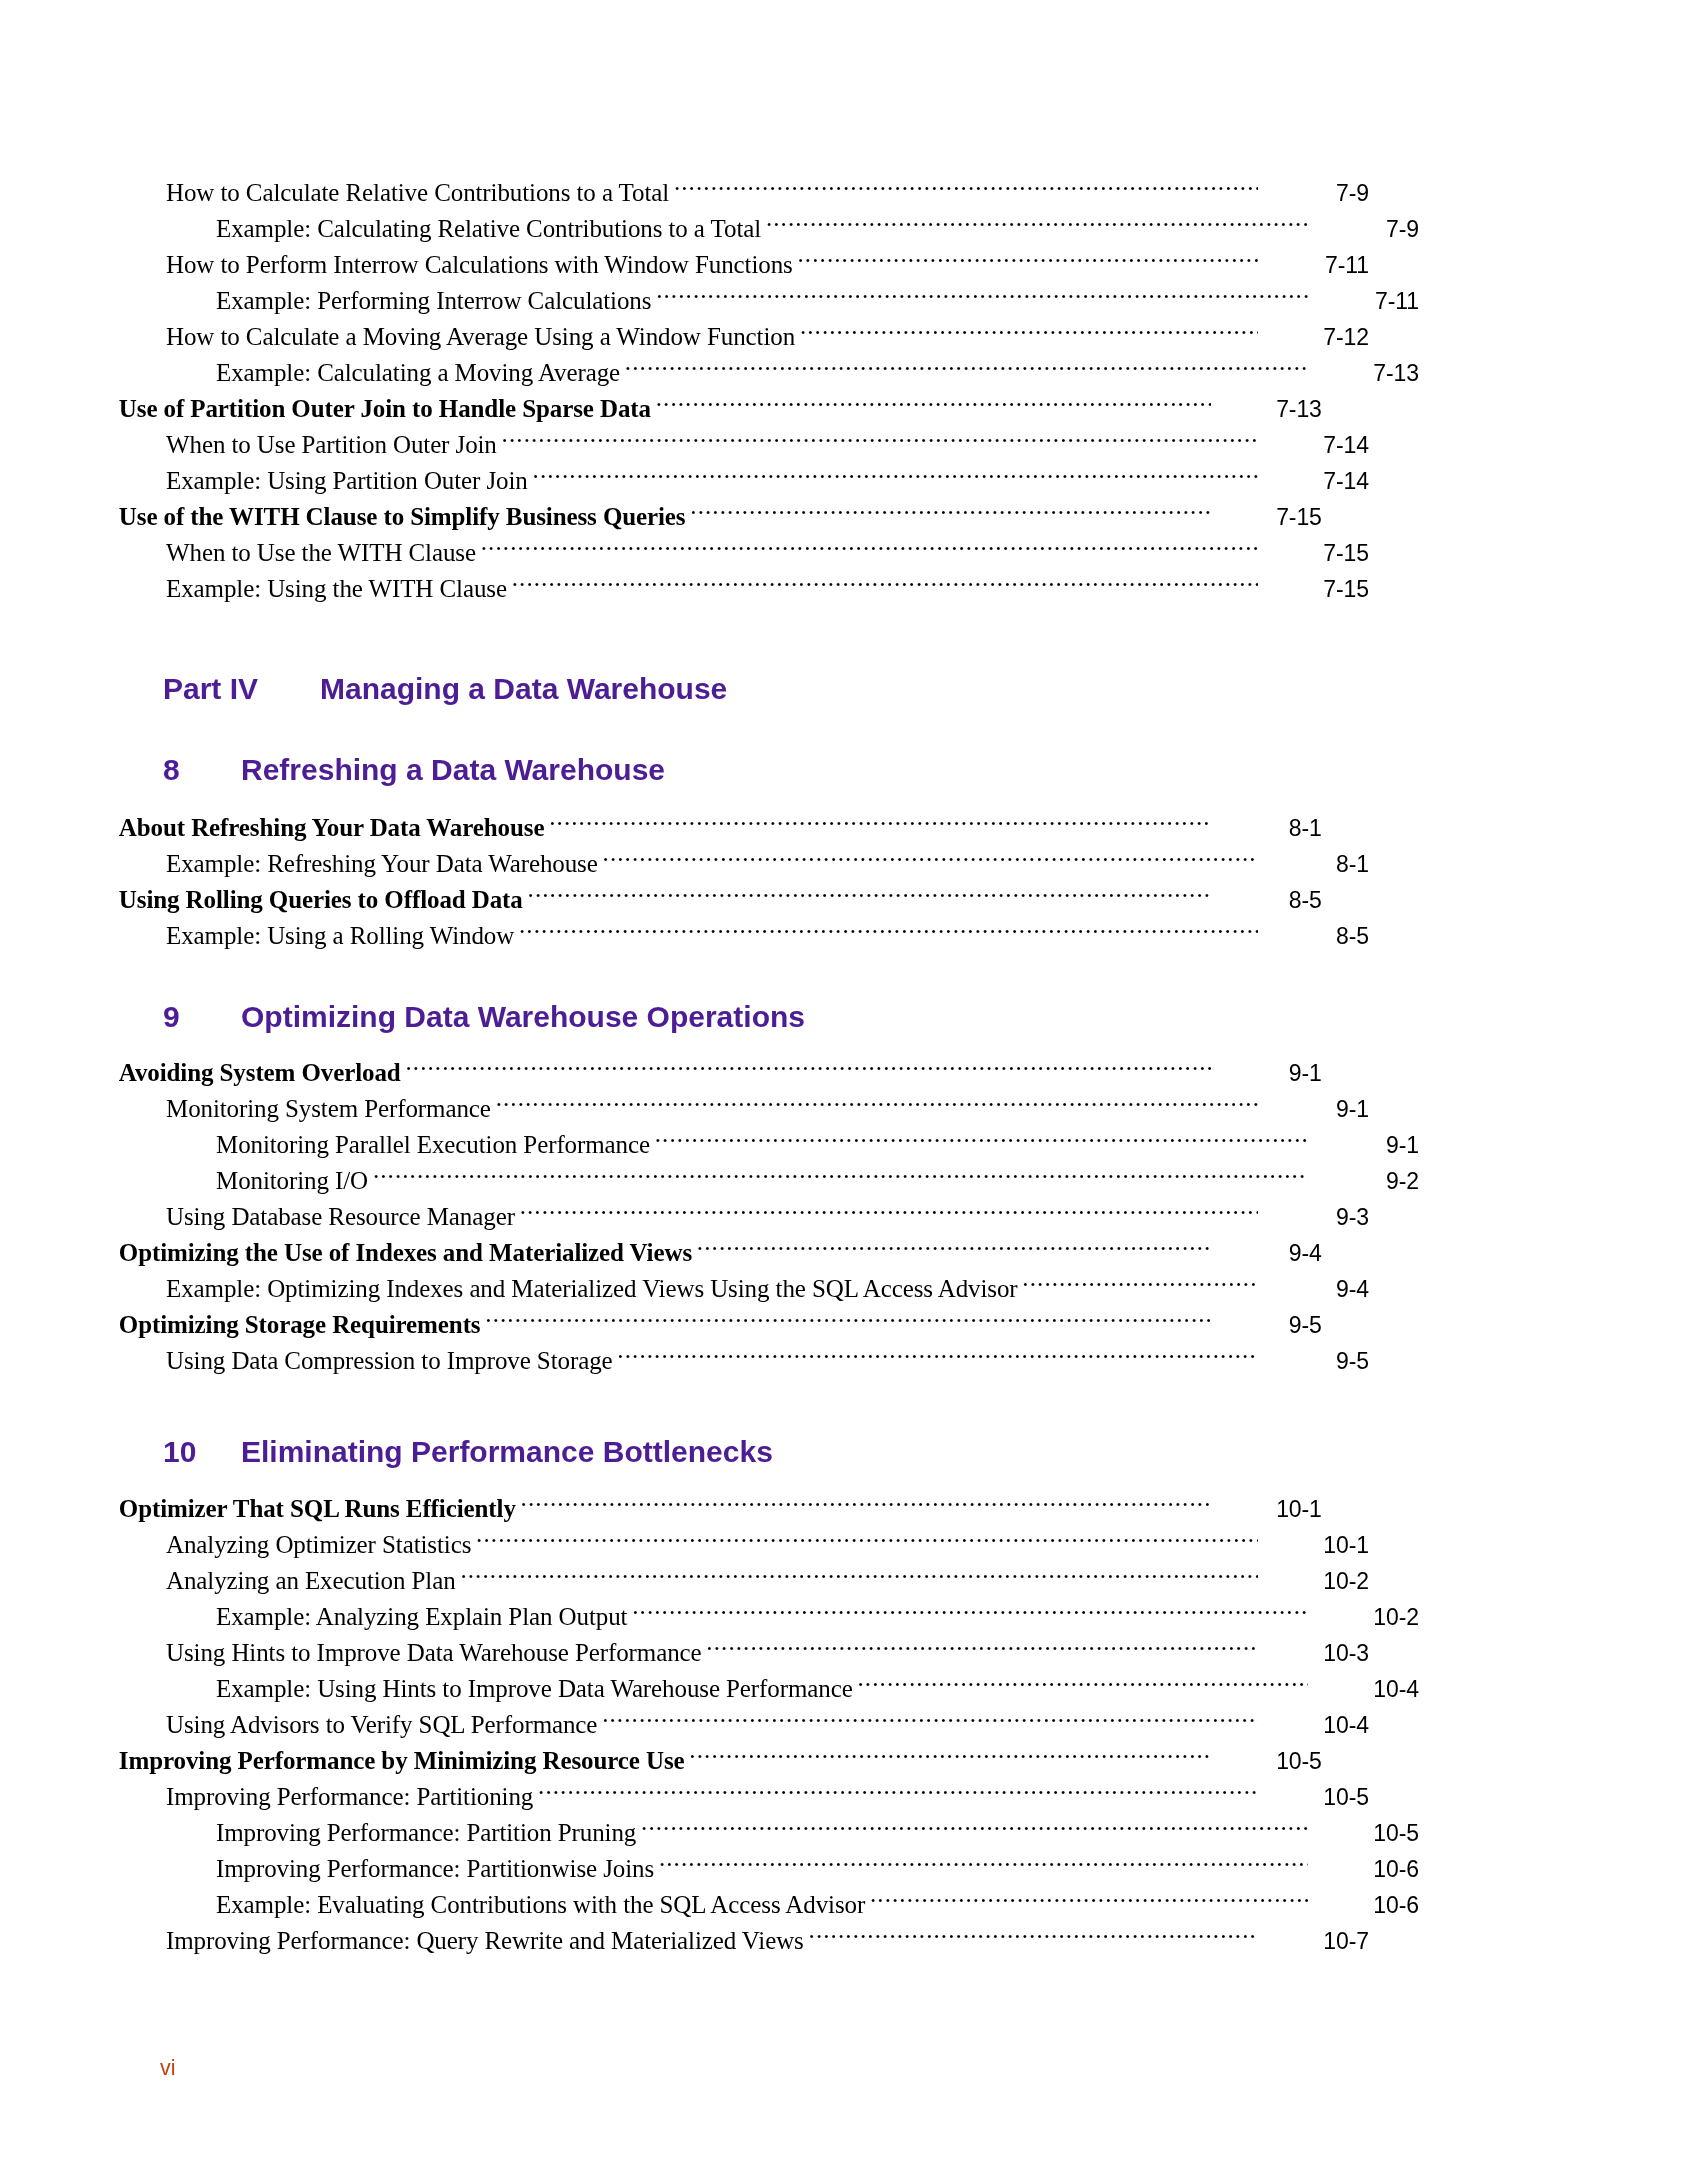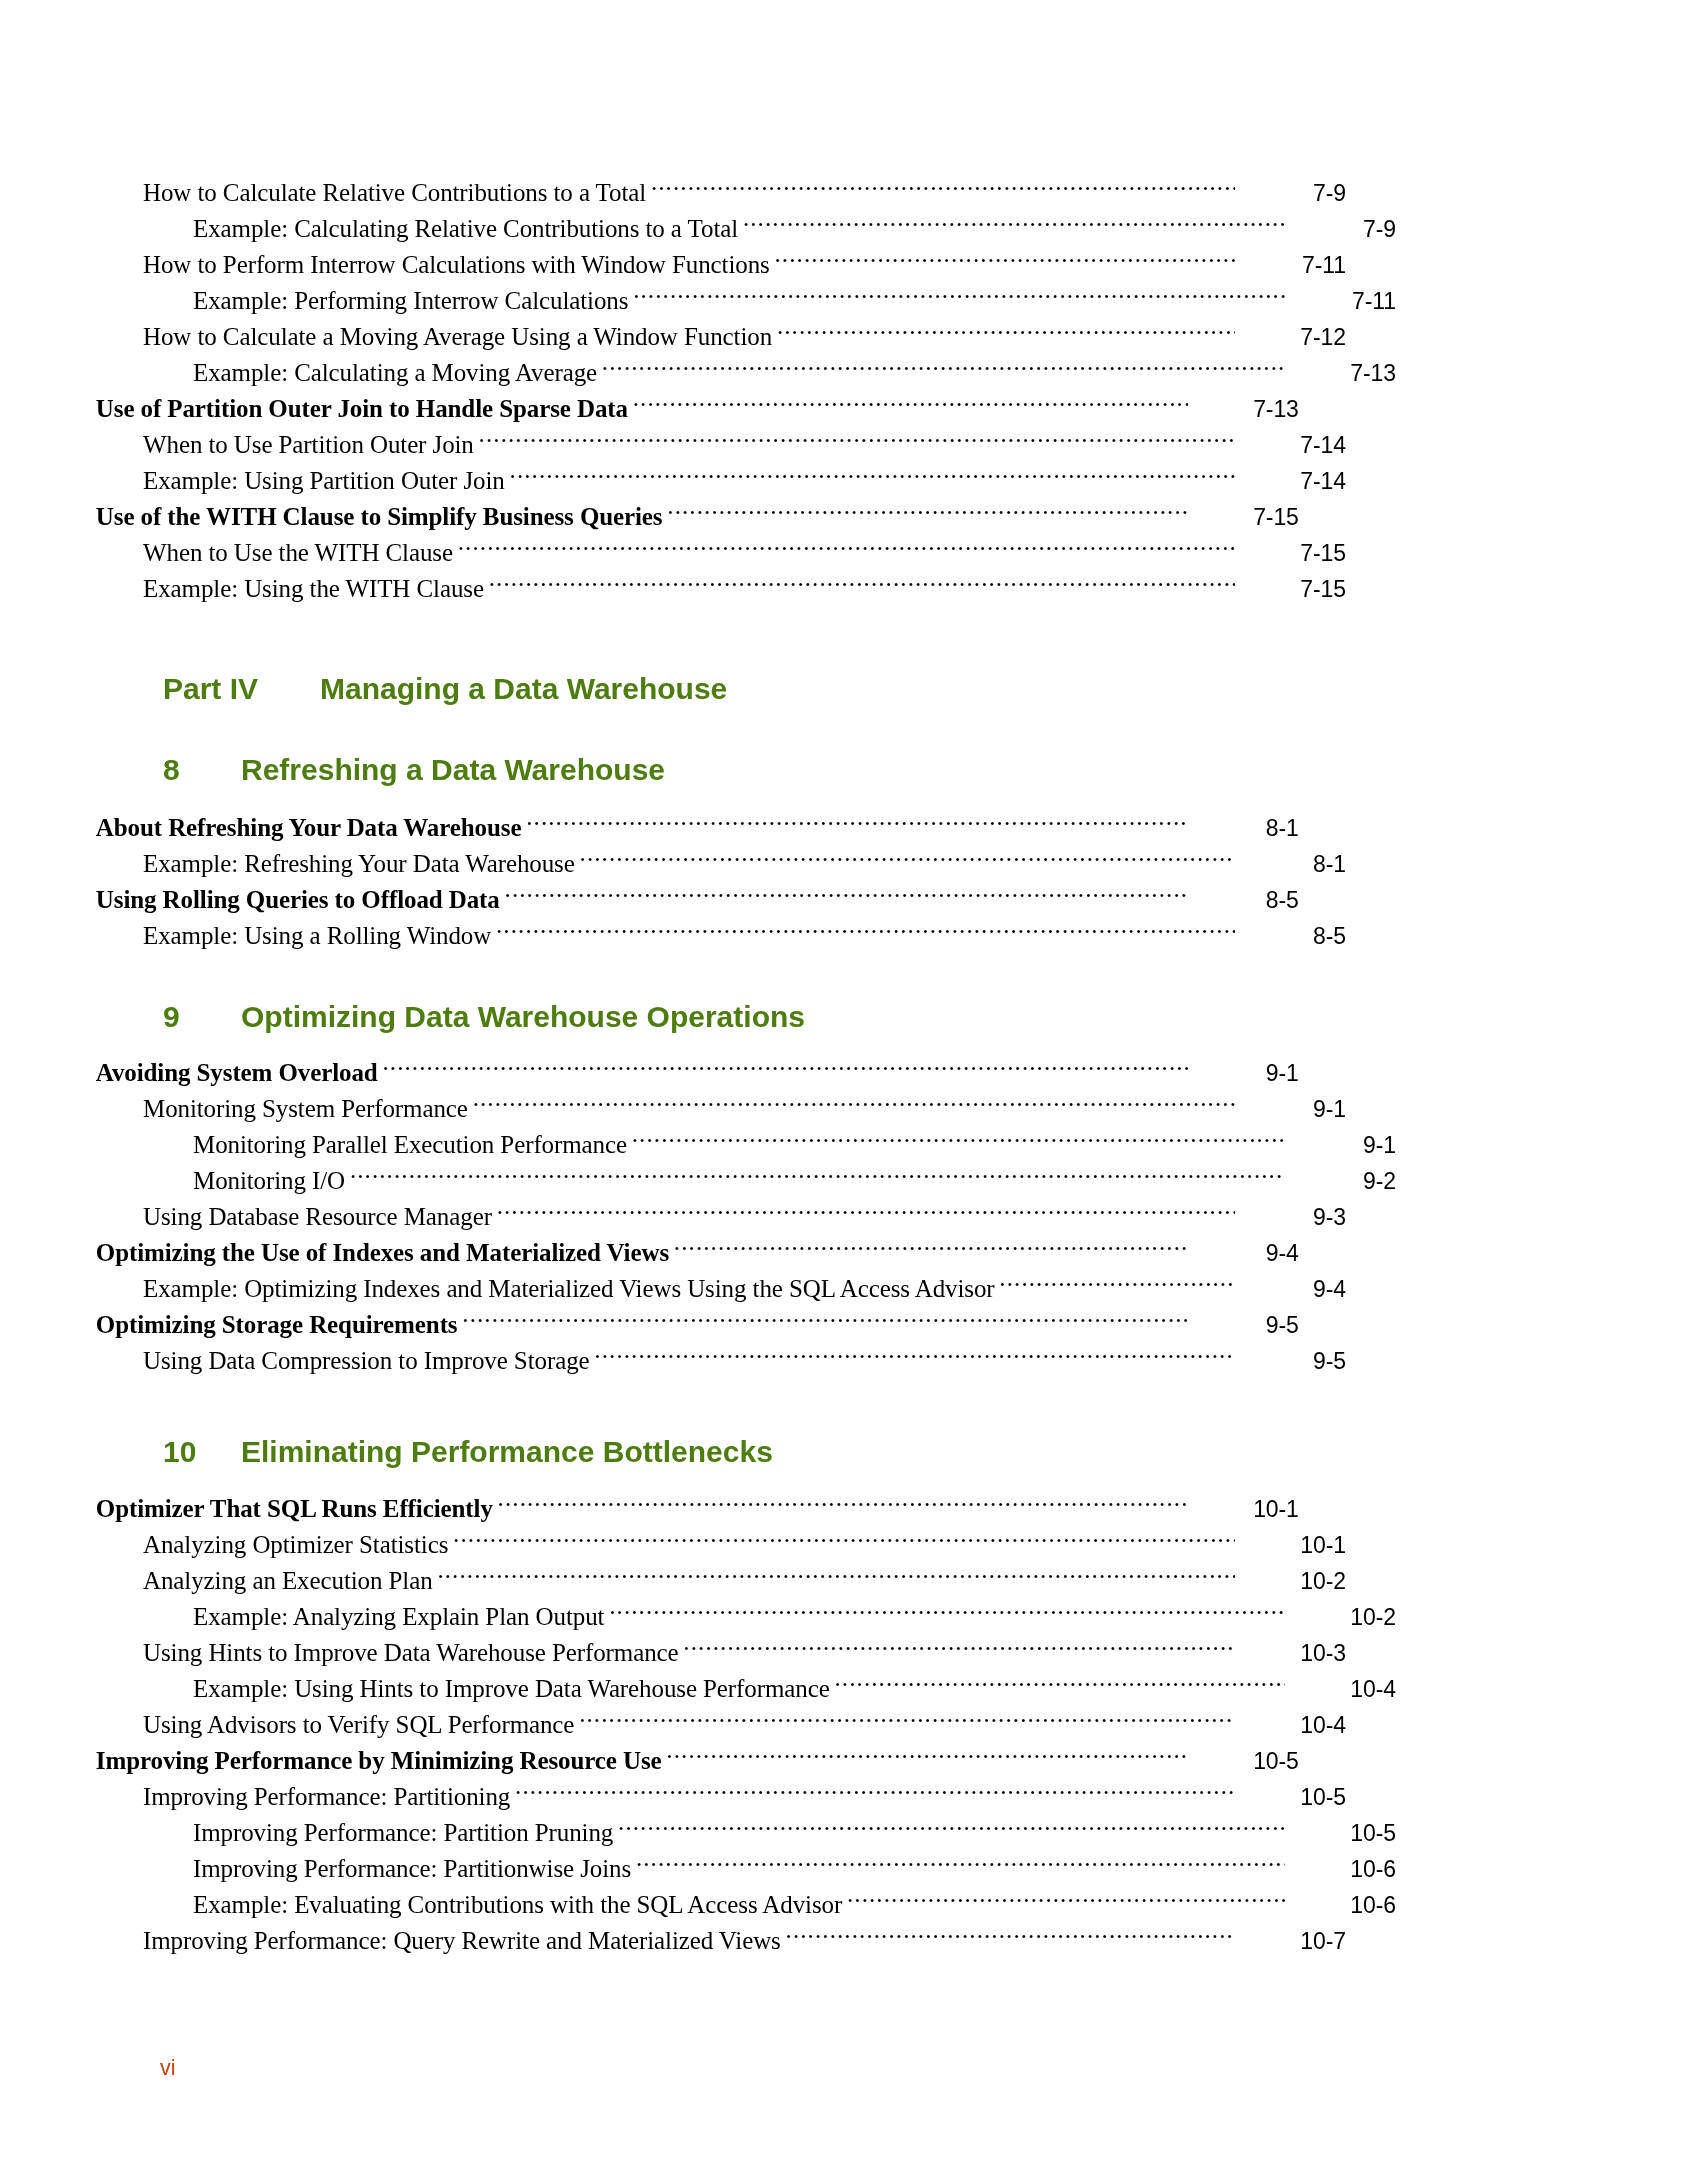--- a/index.html
+++ b/index.html
@@ -22,21 +22,21 @@
   .toc-list {
     position: absolute;
     left: 0;
     top: 0;
     width: 100%;
   }
   .toc-row {
     display: flex;
     align-items: baseline;
     width: 1203px;
-    margin-left: 91px;
+    margin-left: 114px;
     height: 36px;
     line-height: 36px;
     white-space: nowrap;
     font-family: "Liberation Serif", serif;
     font-size: 25px;
     letter-spacing: -0.1px;
   }
   .toc-row .title {
     flex: 0 0 auto;
     padding-right: 4.8px;
@@ -76,21 +76,21 @@
 
   .lvl2 .title, .lvl3 .title { font-weight: 400; }
 
   
   .part-head, .chapter-head {
     position: absolute;
     display: flex;
     align-items: flex-start;
     font-family: "Liberation Sans", sans-serif;
     font-weight: bold;
-    color: #4d7c0f;
+    color: #4c1d95;
     white-space: nowrap;
   }
   .part-head {
     font-size: 30px;
     left: 163px;
   }
   .part-head .pnum { width: 157px; flex: 0 0 auto; }
   .part-head .ptitle { flex: 0 0 auto; }
 
   .chapter-head {

